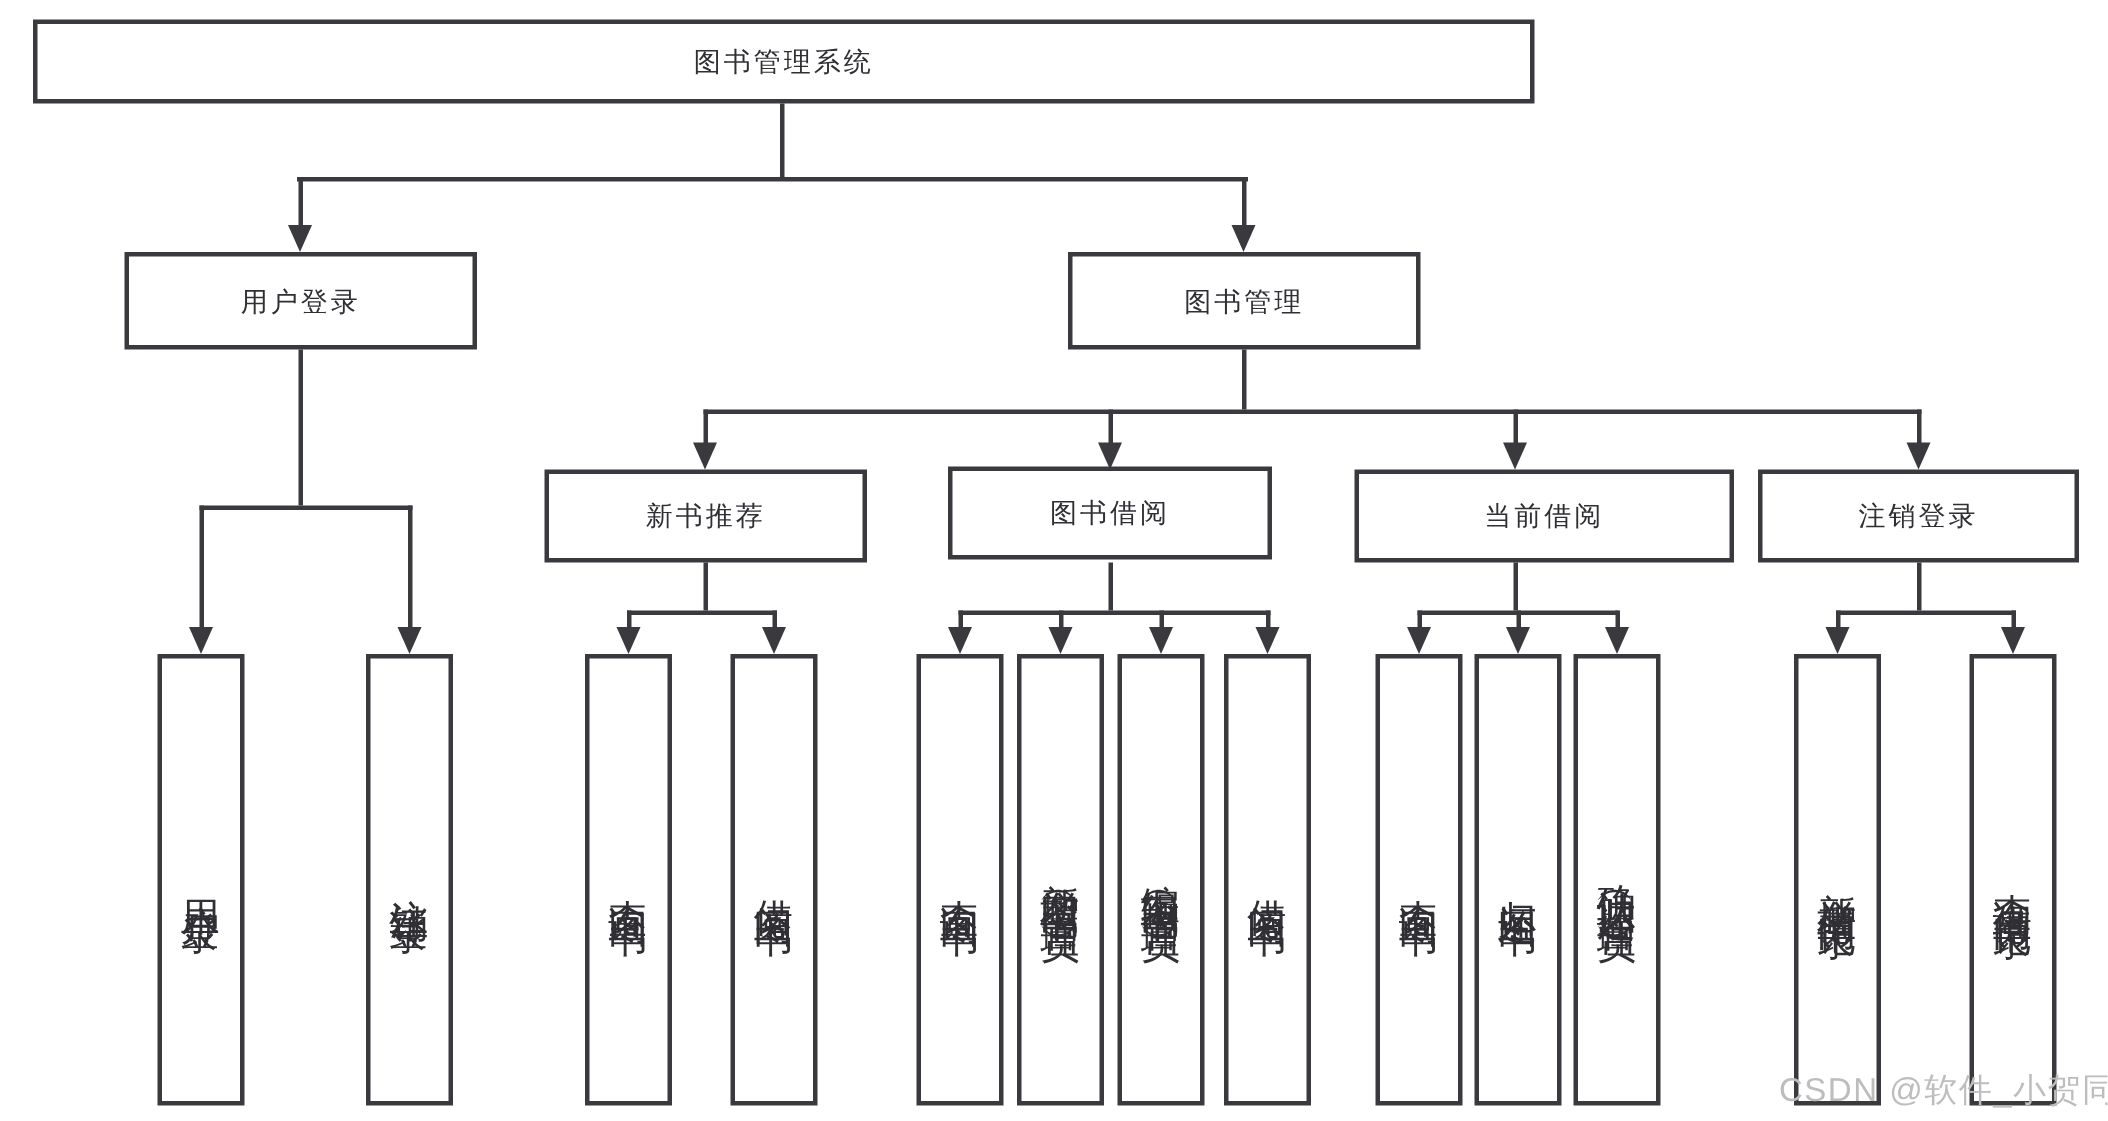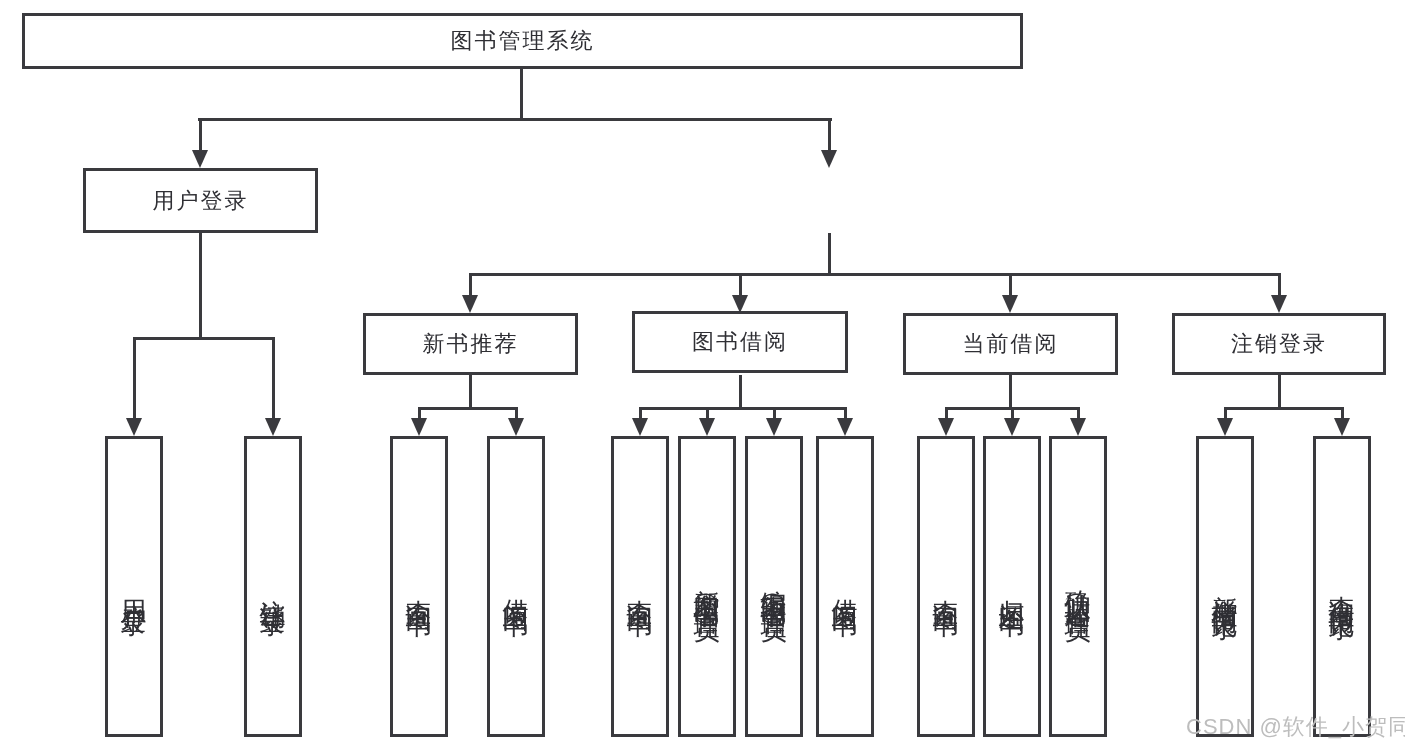--- a/index.html
+++ b/index.html
@@ -12,21 +12,21 @@
   html,body{width:1405px;height:747px;background:var(--bg);overflow:hidden;}
   body{font-family:"Liberation Sans",sans-serif;color:var(--text);}
   .canvas{position:relative;width:1405px;height:747px;background:var(--bg);}
 
   
   .box{
     position:absolute;
     border:3px solid var(--line);
     background:#fff;
     display:flex;align-items:center;justify-content:center;
-    font-size:22px;letter-spacing:2px;color:var(--text);
+    font-size:18px;letter-spacing:2px;color:var(--text);
   }
   .leaf{
     position:absolute;
     top:436px;height:301px;width:58px;
     border:3px solid var(--line);
     background:#fff;
     writing-mode:vertical-rl;
     text-orientation:mixed;
     text-align:center;
     line-height:52px;
@@ -50,24 +50,25 @@
   }
 </style>
 </head>
 <body>
 
 <div class="canvas">
 
   <div class="box" style="left:22px;top:13px;width:1001px;height:56px">图书管理系统</div>
 
   <div class="box" style="left:83px;top:168px;width:235px;height:65px">用户登录</div>
+  <div class="box" style="left:712px;top:168px;width:235px;height:65px">图书管理</div>
 
   <div class="box" style="left:363px;top:313px;width:215px;height:62px">新书推荐</div>
   <div class="box" style="left:632px;top:311px;width:216px;height:62px">图书借阅</div>
-  <div class="box" style="left:903px;top:313px;width:215px;height:62px">当前借阅</div>
+  <div class="box" style="left:903px;top:313px;width:253px;height:62px">当前借阅</div>
   <div class="box" style="left:1172px;top:313px;width:214px;height:62px">注销登录</div>
 
   <div class="leaf" style="left:105px">用户登录</div>
   <div class="leaf" style="left:244px">注销登录</div>
 
   <div class="leaf" style="left:390px">查询图书</div>
   <div class="leaf" style="left:487px">借阅图书</div>
 
   <div class="leaf" style="left:611px">查询图书</div>
   <div class="leaf" style="left:678px">新增图书（管理员）</div>

